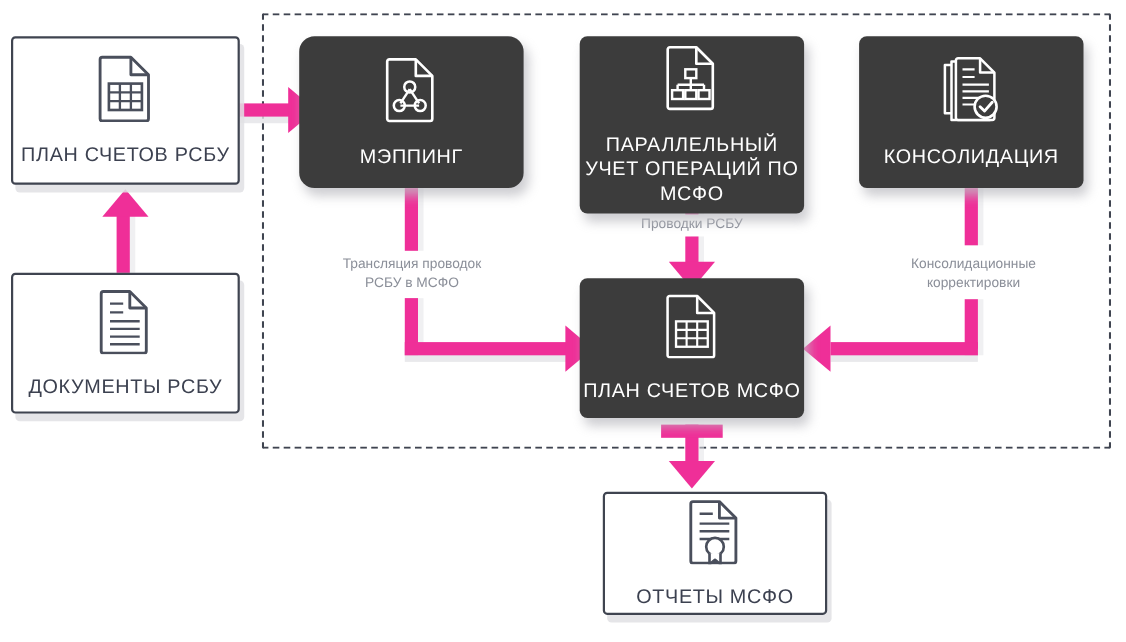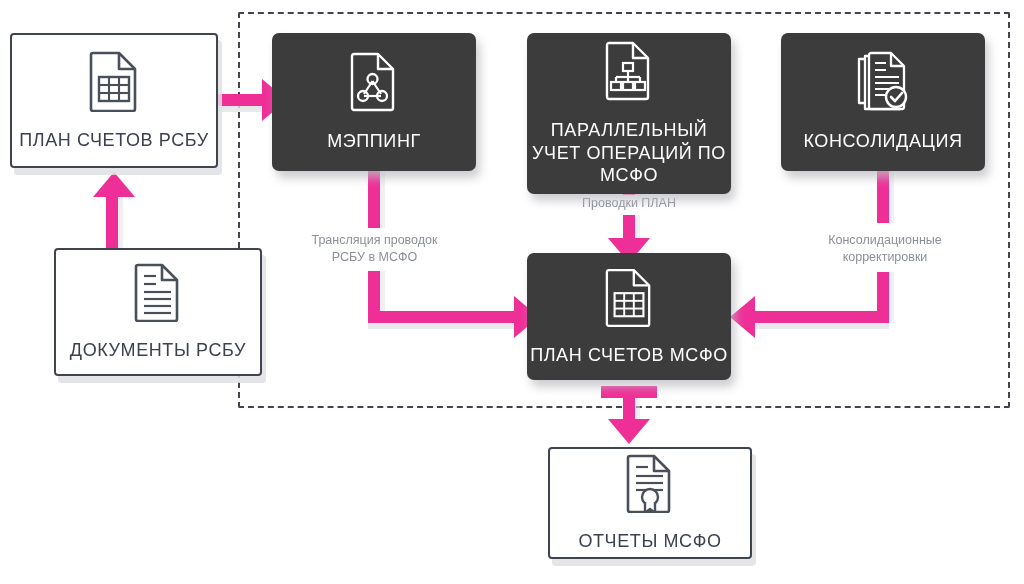--- a/index.html
+++ b/index.html
@@ -32,22 +32,22 @@
   }
   .card.light .cap{color:#3c4150;}
   .card.dark{
     background:#3c3c3c;border:none;border-radius:7px;
     box-shadow:4px 7px 10px 0 rgba(190,190,195,.75);
   }
   .card.dark .cap{color:#ffffff;}
 
   
   #card-coa-rsbu  {left:10px; top:33px;  width:208px;height:135px;}
-  #card-docs-rsbu {left:10px; top:248px; width:208px;height:128px;margin-left:44px;}
-  #card-mapping   {left:272px;top:33px;  width:204px;height:138px;}
+  #card-docs-rsbu {left:10px; top:248px; width:208px;height:128px;}
+  #card-mapping   {left:272px;top:33px;  width:204px;height:138px;border-radius:14px;}
   #card-parallel  {left:527px;top:33px;  width:204px;height:161px;}
   #card-consol    {left:781px;top:33px;  width:204px;height:138px;}
   #card-coa-ifrs  {left:527px;top:253px; width:204px;height:127px;}
   #card-reports   {left:527px;top:447px; width:204px;height:112px;margin-left:21px;}
 
   
   .bar{position:absolute;background:#ef2f98;}
   .bar.shadow-h{box-shadow:0 6px 0 0 rgba(228,228,231,.8);}
   .bar.shadow-v{box-shadow:5px 0 0 0 rgba(228,228,231,.55);}
   .head{position:absolute;width:0;height:0;}
@@ -86,21 +86,21 @@
     <div class="head right" style="left:514px;top:296px;"></div>
   </div>
   <div class="edge-label" style="left:287px;top:232px;width:175px;">Трансляция проводок
 РСБУ в МСФО</div>
 
   <div>
     <div class="bar shadow-v" style="left:623px;top:171px;width:12px;height:24px;"></div>
     <div class="bar shadow-v" style="left:623px;top:215px;width:12px;height:28px;"></div>
     <div class="head down" style="left:608px;top:238px;"></div>
   </div>
-  <div class="edge-label" style="left:549px;top:195px;width:160px;">Проводки ПЛАН</div>
+  <div class="edge-label" style="left:549px;top:195px;width:160px;">Проводки РСБУ</div>
 
   <div>
     <div class="bar shadow-v" style="left:877px;top:171px;width:12px;height:52px;"></div>
     <div class="bar shadow-v" style="left:877px;top:272px;width:12px;height:51px;"></div>
     <div class="bar shadow-h" style="left:755px;top:311px;width:134px;height:12px;"></div>
     <div class="head left" style="left:730px;top:296px;"></div>
   </div>
   <div class="edge-label" style="left:795px;top:232px;width:180px;">Консолидационные
 корректировки</div>
 

